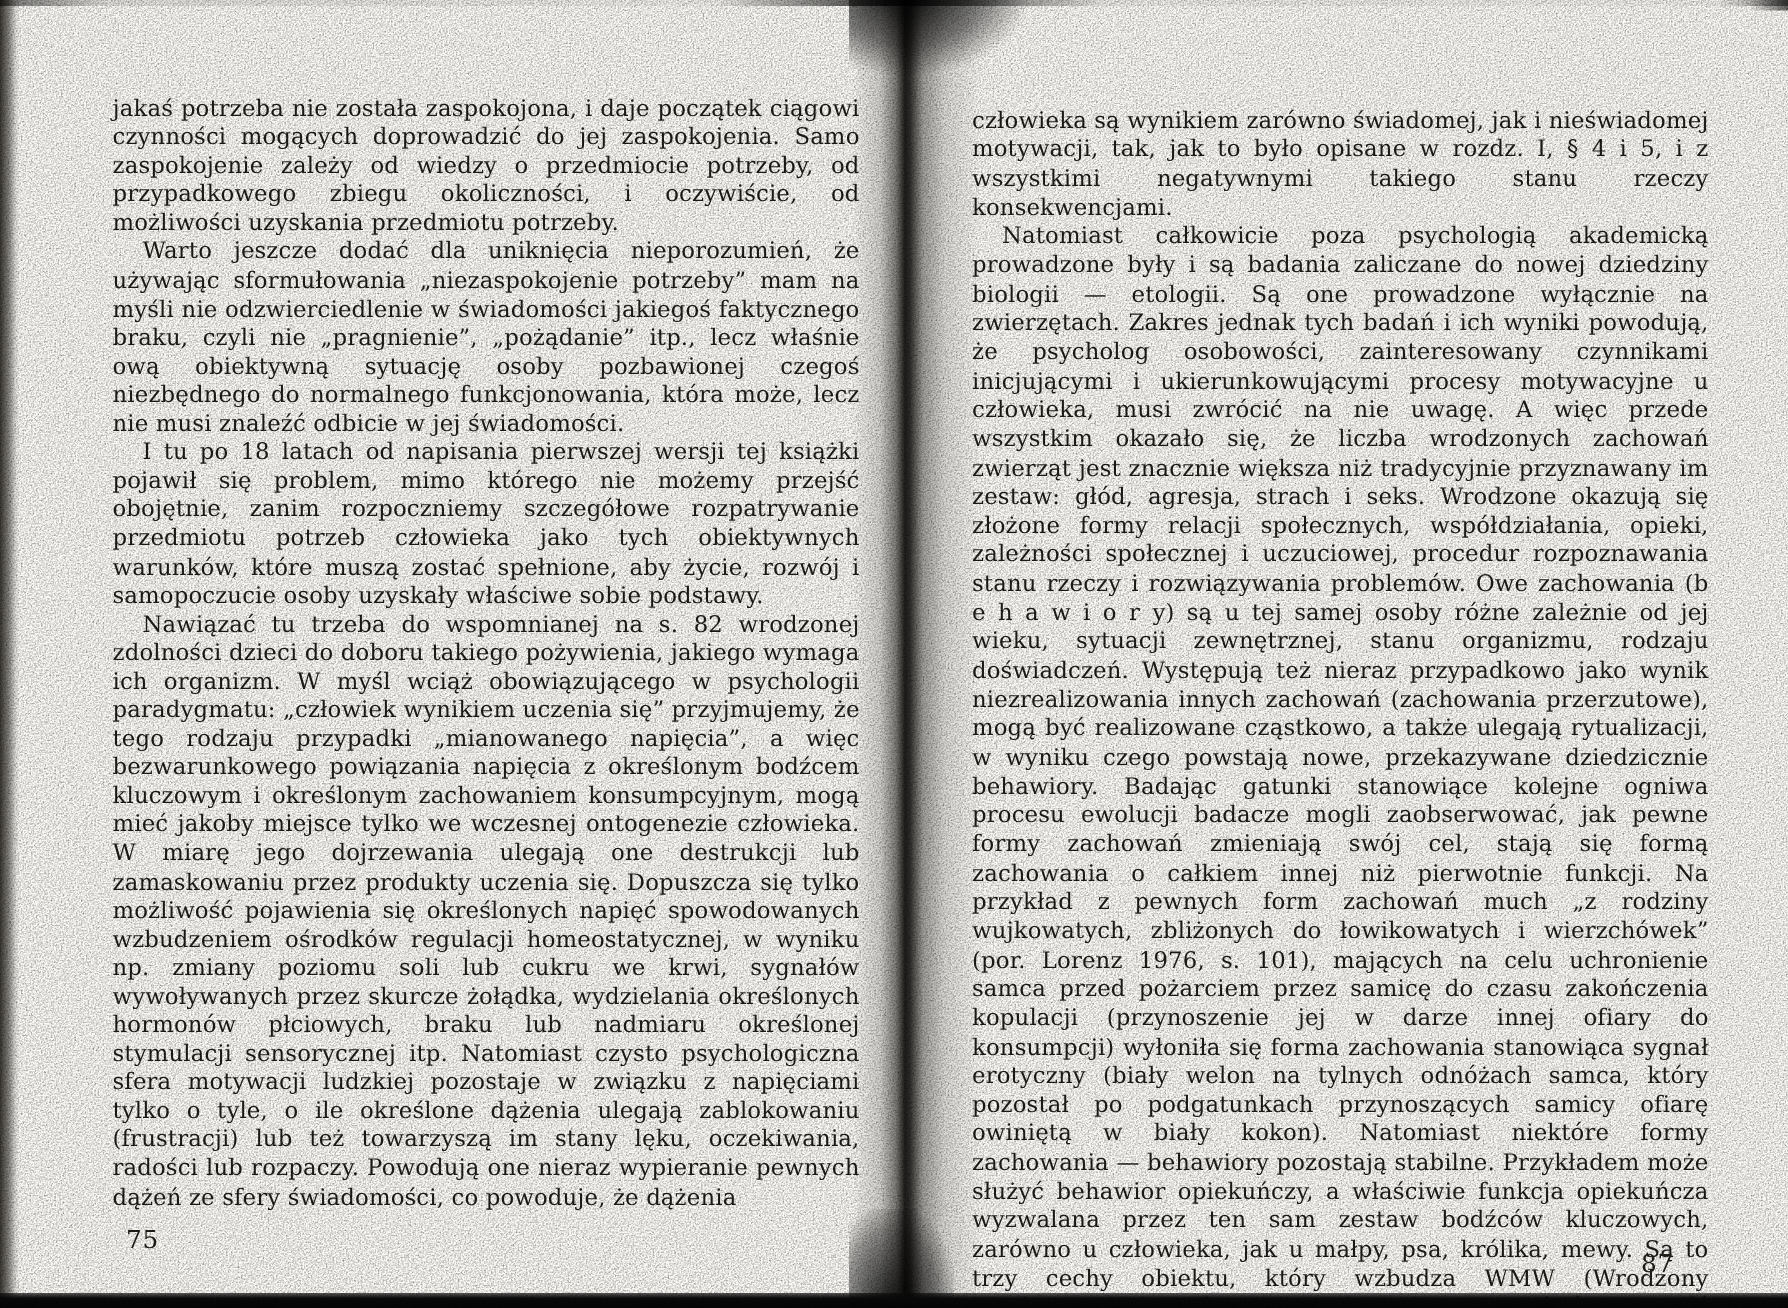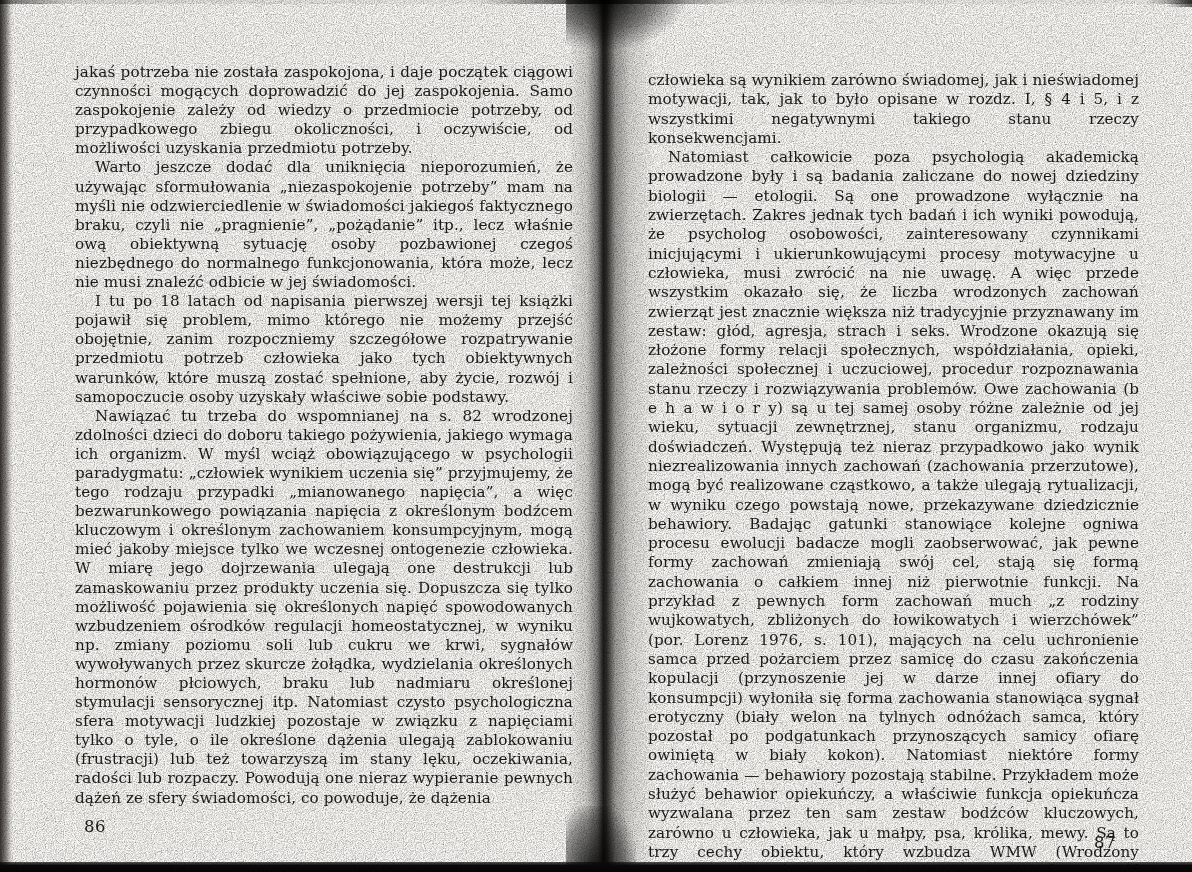--- a/index.html
+++ b/index.html
@@ -79,21 +79,21 @@
 <body>
 
 <div class="scan">
 
   <div class="page-col col-left">
     <p class="cont">jakaś potrzeba nie została zaspokojona, i daje początek ciągowi czynności mogących doprowadzić do jej zaspokojenia. Samo zaspokojenie zależy od wiedzy o przedmiocie potrzeby, od przypadkowego zbiegu okoliczności, i oczywiście, od możliwości uzyskania przedmiotu potrzeby.</p>
     <p>Warto jeszcze dodać dla uniknięcia nieporozumień, że używając sformułowania „niezaspokojenie potrzeby” mam na myśli nie odzwierciedlenie w świadomości jakiegoś faktycznego braku, czyli nie „pragnienie”, „pożądanie” itp., lecz właśnie ową obiektywną sytuację osoby pozbawionej czegoś niezbędnego do normalnego funkcjonowania, która może, lecz nie musi znaleźć odbicie w jej świadomości.</p>
     <p>I tu po 18 latach od napisania pierwszej wersji tej książki pojawił się problem, mimo którego nie możemy przejść obojętnie, zanim rozpoczniemy szczegółowe rozpatrywanie przedmiotu potrzeb człowieka jako tych obiektywnych warunków, które muszą zostać spełnione, aby życie, rozwój i samopoczucie osoby uzyskały właściwe sobie podstawy.</p>
     <p>Nawiązać tu trzeba do wspomnianej na s. 82 wrodzonej zdolności dzieci do doboru takiego pożywienia, jakiego wymaga ich organizm. W myśl wciąż obowiązującego w psychologii paradygmatu: „człowiek wynikiem uczenia się” przyjmujemy, że tego rodzaju przypadki „mianowanego napięcia”, a więc bezwarunkowego powiązania napięcia z określonym bodźcem kluczowym i określonym zachowaniem konsumpcyjnym, mogą mieć jakoby miejsce tylko we wczesnej ontogenezie człowieka. W miarę jego dojrzewania ulegają one destrukcji lub zamaskowaniu przez produkty uczenia się. Dopuszcza się tylko możliwość pojawienia się określonych napięć spowodowanych wzbudzeniem ośrodków regulacji homeostatycznej, w wyniku np. zmiany poziomu soli lub cukru we krwi, sygnałów wywoływanych przez skurcze żołądka, wydzielania określonych hormonów płciowych, braku lub nadmiaru określonej stymulacji sensorycznej itp. Natomiast czysto psychologiczna sfera motywacji ludzkiej pozostaje w związku z napięciami tylko o tyle, o ile określone dążenia ulegają zablokowaniu (frustracji) lub też towarzyszą im stany lęku, oczekiwania, radości lub rozpaczy. Powodują one nieraz wypieranie pewnych dążeń ze sfery świadomości, co powoduje, że dążenia</p>
   </div>
-  <div class="pagenum pagenum-left">86</div>
+  <div class="pagenum pagenum-left">75</div>
 
   <div class="page-col col-right">
     <p class="cont">człowieka są wynikiem zarówno świadomej, jak i nieświadomej motywacji, tak, jak to było opisane w rozdz. I, § 4 i 5, i z wszystkimi negatywnymi takiego stanu rzeczy konsekwencjami.</p>
     <p>Natomiast całkowicie poza psychologią akademicką prowadzone były i są badania zaliczane do nowej dziedziny biologii — etologii. Są one prowadzone wyłącznie na zwierzętach. Zakres jednak tych badań i ich wyniki powodują, że psycholog osobowości, zainteresowany czynnikami inicjującymi i ukierunkowującymi procesy motywacyjne u człowieka, musi zwrócić na nie uwagę. A więc przede wszystkim okazało się, że liczba wrodzonych zachowań zwierząt jest znacznie większa niż tradycyjnie przyznawany im zestaw: głód, agresja, strach i seks. Wrodzone okazują się złożone formy relacji społecznych, współdziałania, opieki, zależności społecznej i uczuciowej, procedur rozpoznawania stanu rzeczy i rozwiązywania problemów. Owe zachowania (b e h a w i o r y) są u tej samej osoby różne zależnie od jej wieku, sytuacji zewnętrznej, stanu organizmu, rodzaju doświadczeń. Występują też nieraz przypadkowo jako wynik niezrealizowania innych zachowań (zachowania przerzutowe), mogą być realizowane cząstkowo, a także ulegają rytualizacji, w wyniku czego powstają nowe, przekazywane dziedzicznie behawiory. Badając gatunki stanowiące kolejne ogniwa procesu ewolucji badacze mogli zaobserwować, jak pewne formy zachowań zmieniają swój cel, stają się formą zachowania o całkiem innej niż pierwotnie funkcji. Na przykład z pewnych form zachowań much „z rodziny wujkowatych, zbliżonych do łowikowatych i wierzchówek” (por. Lorenz 1976, s. 101), mających na celu uchronienie samca przed pożarciem przez samicę do czasu zakończenia kopulacji (przynoszenie jej w darze innej ofiary do konsumpcji) wyłoniła się forma zachowania stanowiąca sygnał erotyczny (biały welon na tylnych odnóżach samca, który pozostał po podgatunkach przynoszących samicy ofiarę owiniętą w biały kokon). Natomiast niektóre formy zachowania — behawiory pozostają stabilne. Przykładem może służyć behawior opiekuńczy, a właściwie funkcja opiekuńcza wyzwalana przez ten sam zestaw bodźców kluczowych, zarówno u człowieka, jak u małpy, psa, królika, mewy. Są to trzy cechy obiektu, który wzbudza WMW (Wrodzony Mechanizm Wyzwalający) opiekowania się — krótsza część twarzowa w stosunku do czołowej, wy-</p>
   </div>
   <div class="pagenum pagenum-right">87</div>
 
   <div class="gutter"></div>
   <div class="gutter-top-blob"></div>
   <div class="gutter-bottom-blob"></div>

